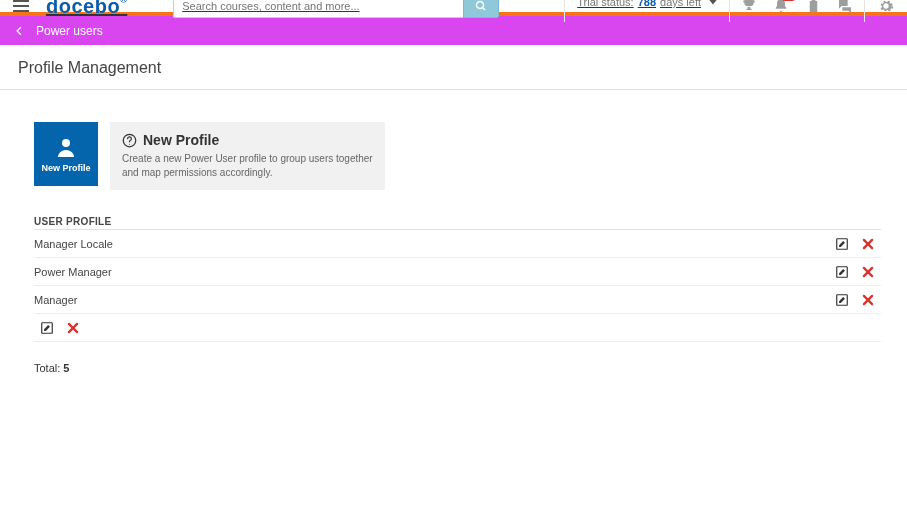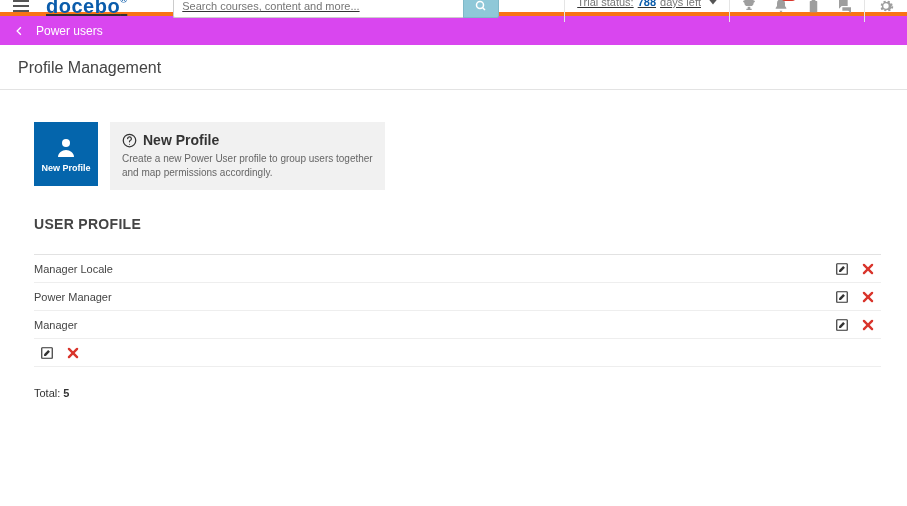--- a/index.html
+++ b/index.html
@@ -32,21 +32,21 @@
   .content { position:absolute; top:108px; bottom:0; left:0; right:0; overflow-y:auto; }
   .inner { padding: 14px 26px 20px 34px; }
   
   .nprow { display:flex; gap:12px; }
   .nptile { width:64px; height:64px; background:#0465ac; color:#fff; display:flex; flex-direction:column; align-items:center; justify-content:center; font-size:9px; font-weight:600; cursor:pointer; position:relative; }
   .nptile .pico { margin-bottom:4px; }
   .npinfo { width:275px; background:#f1f1f1; padding:10px 12px 10px 12px; }
   .npinfo .hd { display:flex; align-items:center; gap:6px; font-size:14px; font-weight:700; color:#333; margin-bottom:4px; }
   .npinfo .desc { font-size:10px; color:#666; line-height:1.4; }
   
-  .sectionhd { font-size:14px; font-weight:700; letter-spacing:0.3px; color:#444; margin-top:26px; border-bottom:1px solid #e2e2e2; padding-bottom:22px; }
+  .sectionhd { font-size:10px; font-weight:700; letter-spacing:0.3px; color:#444; margin-top:26px; border-bottom:1px solid #e2e2e2; padding-bottom:2px; }
   
   .row { display:flex; align-items:center; height:28px; border-bottom:1px solid #eee; font-size:11px; color:#444; }
   .row .label { flex:1; }
   .row .act { width:26px; display:flex; align-items:center; justify-content:center; cursor:pointer; }
   .row .edit svg { color:#333; }
   .row .del svg { color:#d9342b; }
   .total { margin-top:20px; font-size:11px; color:#333; }
   .total b { font-weight:700; }
   
   .content::-webkit-scrollbar { width:14px; }

